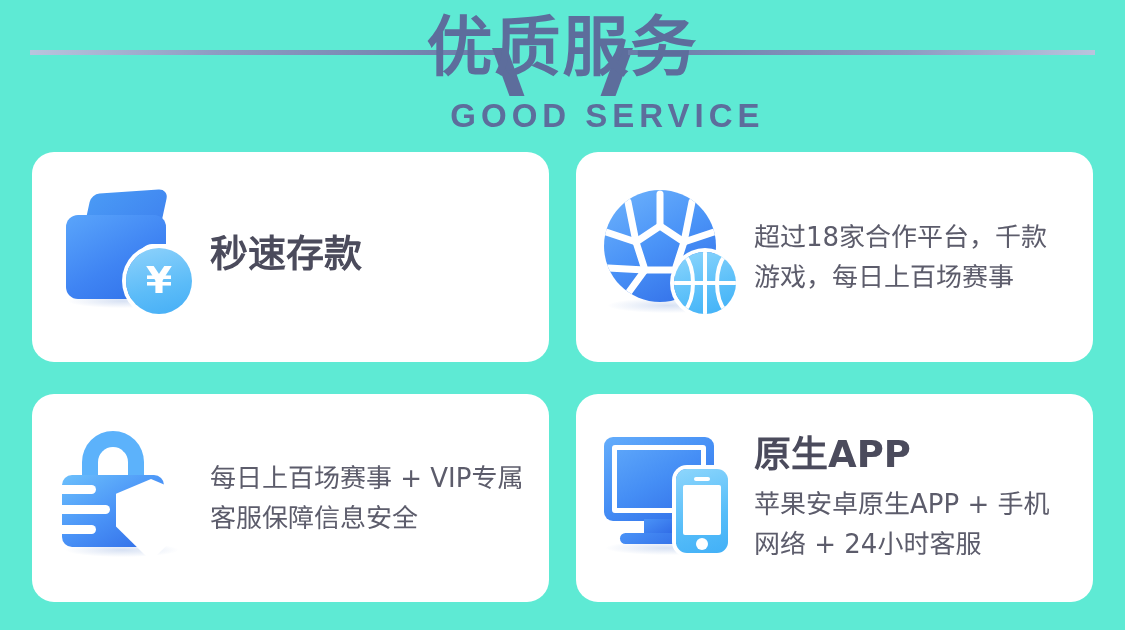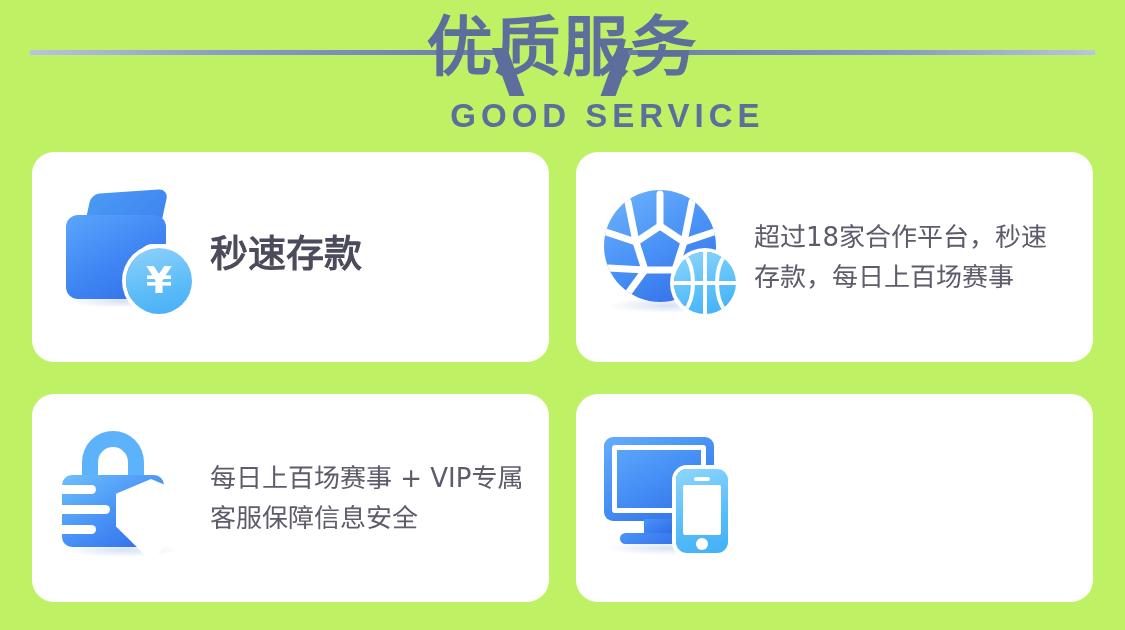--- a/index.html
+++ b/index.html
@@ -13,21 +13,21 @@
     height: 630px;
     overflow: hidden;
     font-family: "Liberation Sans", "DejaVu Sans", sans-serif;
     -webkit-font-smoothing: antialiased;
   }
 
   .stage {
     position: relative;
     width: 1125px;
     height: 630px;
-    background: #bef264;
+    background: #5eead4;
   }
 
   
   .header {
     position: absolute;
     left: 0;
     top: 0;
     width: 1125px;
     height: 150px;
   }
@@ -440,21 +440,21 @@
                 <line x1="35" y1="1" x2="35" y2="69"></line>
                 <line x1="1" y1="35" x2="69" y2="35"></line>
                 <path d="M14,6 C26,20 26,50 14,64"></path>
                 <path d="M56,6 C44,20 44,50 56,64"></path>
               </g>
             </svg>
           </div>
         </div>
       </div>
       <div class="card-text">
-        <div class="card-sub">超过18家合作平台，秒速存款，每日上百场赛事</div>
+        <div class="card-sub">超过18家合作平台，千款游戏，每日上百场赛事</div>
       </div>
     </div>
 
     <div class="card card--r2c1">
       <div class="card-icon">
         <div class="ico">
           <div class="lock-shadow"></div>
           <div class="lock-shackle"></div>
           <div class="lock-body"></div>
           <div class="lock-line l1"></div>
@@ -478,16 +478,20 @@
           <div class="monitor"></div>
           <div class="monitor-neck"></div>
           <div class="monitor-base"></div>
           <div class="phone">
             <span class="phone-speaker"></span>
             <span class="phone-screen"></span>
             <span class="phone-home"></span>
           </div>
         </div>
       </div>
+      <div class="card-text">
+        <div class="card-title">原生APP</div>
+        <div class="card-sub">苹果安卓原生APP + 手机网络 + 24小时客服</div>
+      </div>
     </div>
 
   </div>
 </div>
 
 </body></html>

